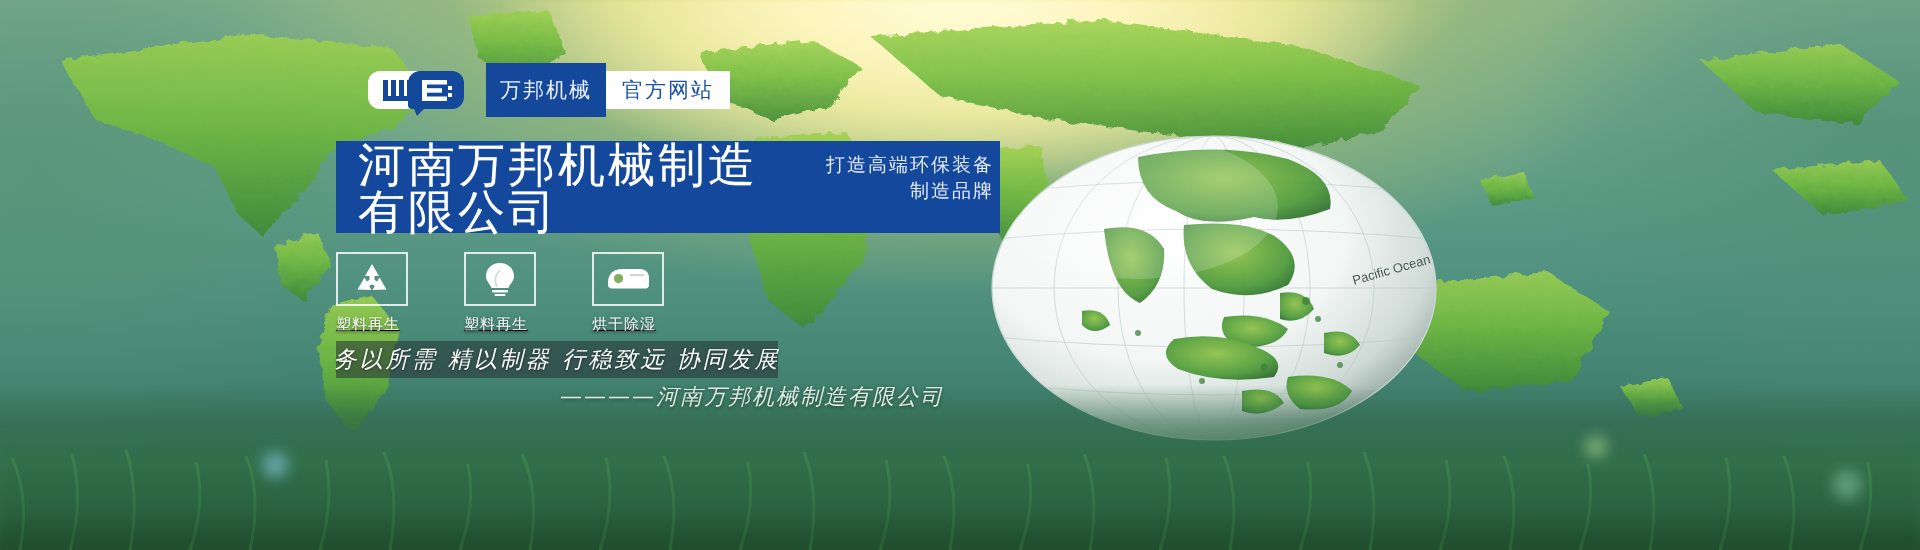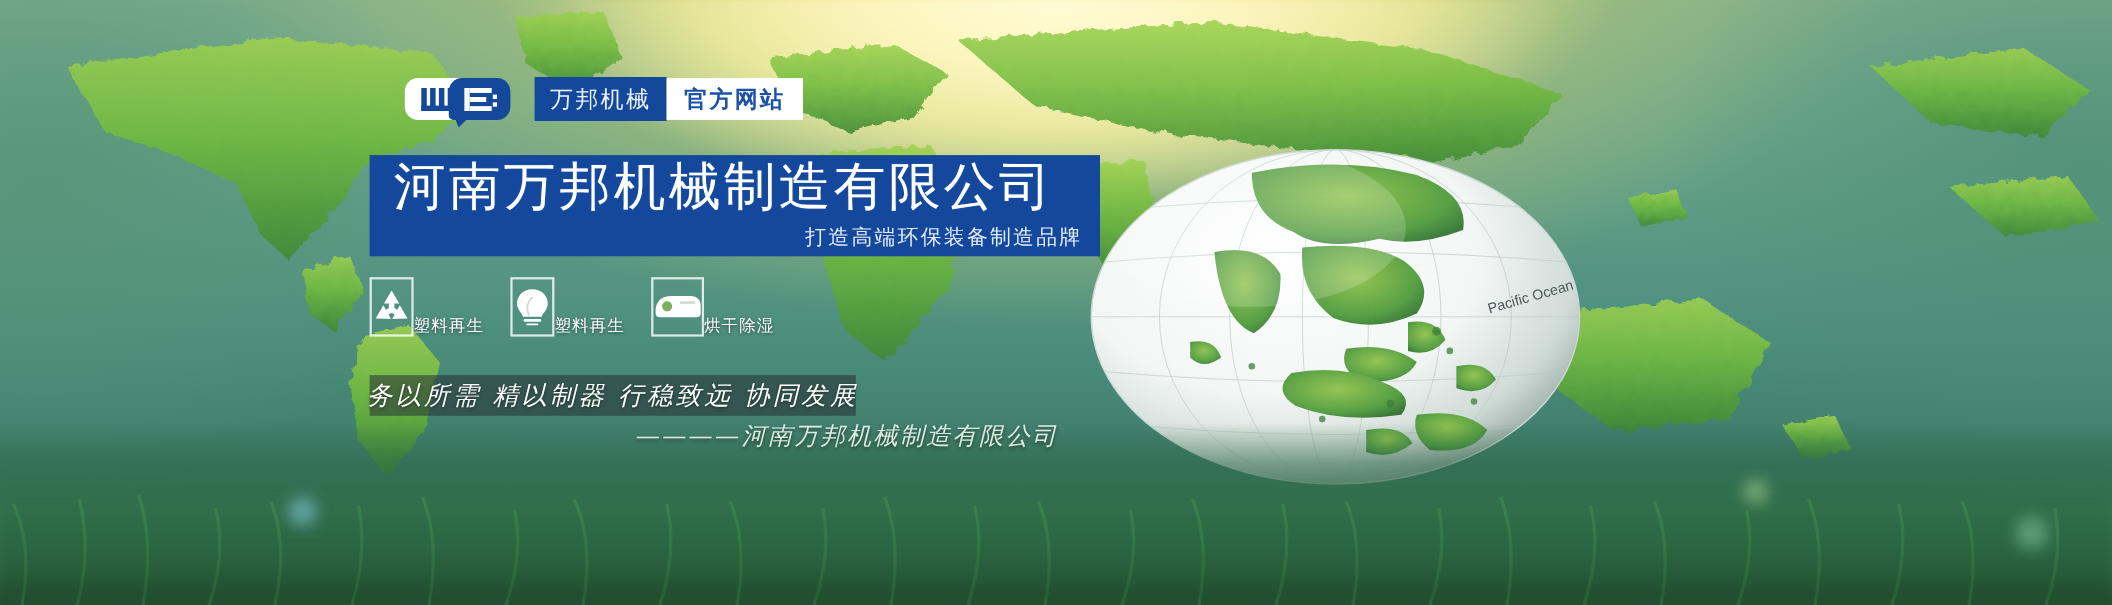--- a/index.html
+++ b/index.html
@@ -65,49 +65,49 @@
     position:absolute;left:40px;top:0;width:56px;height:38px;border-radius:12px 12px 12px 4px;background:#14489b;
   }
   .pill-blue:after{
     content:"";position:absolute;left:5px;bottom:-7px;width:14px;height:10px;background:#14489b;
     clip-path:polygon(0 0,100% 0,28% 100%);
   }
   .mark-w{position:absolute;left:14px;top:9px;z-index:3;}
   .mark-b{position:absolute;left:54px;top:9px;z-index:3;}
 
   .tag-blue{
-    margin-left:26px;background:#14489b;color:#eaf1ff;height:40px;
+    margin-left:26px;background:#14489b;color:#eaf1ff;height:54px;
     display:flex;align-items:center;padding:0 14px;
     font-size:21px;letter-spacing:2px;font-weight:400;
   }
   .tag-white{
     background:#ffffff;color:#1b52a8;height:38px;
     display:flex;align-items:center;padding:0 16px;
-    font-size:21px;letter-spacing:2px;font-weight:700;
+    font-size:21px;letter-spacing:2px;font-weight:400;
   }
 
   
   .title-block{
     position:absolute;left:336px;top:141px;width:664px;height:92px;
     background:#13489c;
-    display:flex;flex-direction:column;justify-content:center;
+    display:flex;flex-direction:row;justify-content:center;
   }
   .title-main{
     color:#ffffff;font-size:47px;line-height:1;letter-spacing:3px;
     padding-left:22px;font-weight:400;
     text-shadow:0 0 1px rgba(255,255,255,.35);
   }
   .title-sub{
     color:#e4ecfb;font-size:19px;letter-spacing:2px;text-align:right;
-    padding-right:16px;margin-top:11px;font-weight:400;
+    padding-right:6px;margin-top:11px;font-weight:400;
   }
 
   
   .icon-row{position:absolute;left:336px;top:252px;width:680px;display:flex;gap:24px;}
-  .icon-cell{width:104px;display:flex;flex-direction:row;align-items:flex-end;}
+  .icon-cell{width:104px;display:flex;flex-direction:column;align-items:flex-start;text-decoration:underline;}
   .icon-box{
     width:68px;height:50px;border:2px solid rgba(255,255,255,.82);
     display:flex;align-items:center;justify-content:center;
   }
   .icon-box svg{display:block;}
   .icon-label{
     margin-top:9px;color:#ffffff;font-size:15px;letter-spacing:1px;
     text-shadow:0 1px 3px rgba(0,0,0,.55);white-space:nowrap;
   }
 
@@ -117,21 +117,21 @@
     background:rgba(38,48,52,0.55);
     display:flex;align-items:center;justify-content:center;
   }
   .slogan-text{
     color:#ffffff;font-size:23px;letter-spacing:3px;
     font-family:"DejaVu Serif","Liberation Serif",serif;font-style:italic;
     text-shadow:0 1px 3px rgba(0,0,0,.5);white-space:nowrap;
   }
   .signature{
     position:absolute;left:560px;top:382px;width:420px;
-    color:#e9f3ea;font-size:22px;letter-spacing:2px;text-align:center;
+    color:#e9f3ea;font-size:22px;letter-spacing:2px;text-align:left;
     font-family:"DejaVu Serif","Liberation Serif",serif;font-style:italic;
     text-shadow:0 1px 4px rgba(0,0,0,.55);white-space:nowrap;opacity:.92;
   }
 </style>
 </head>
 <body>
 
 <div class="banner">
 
   <div class="bg-base"></div>

